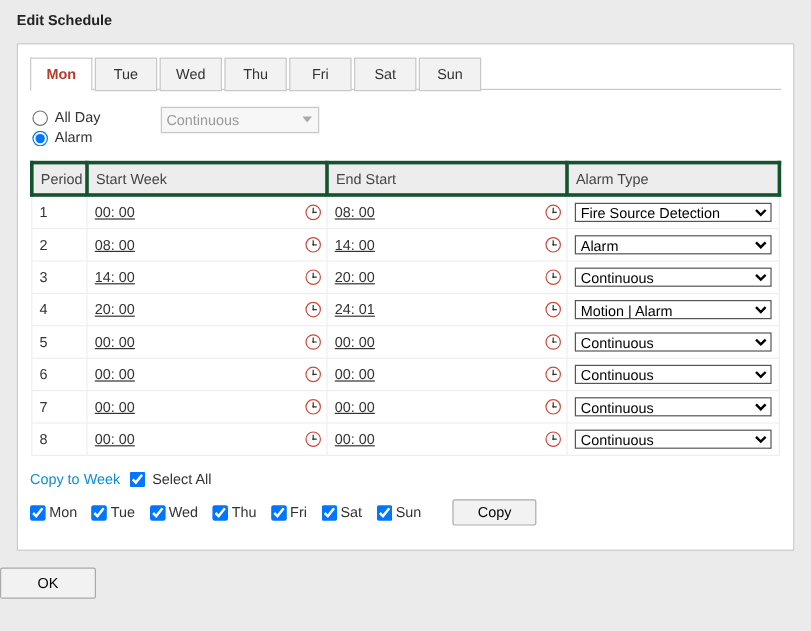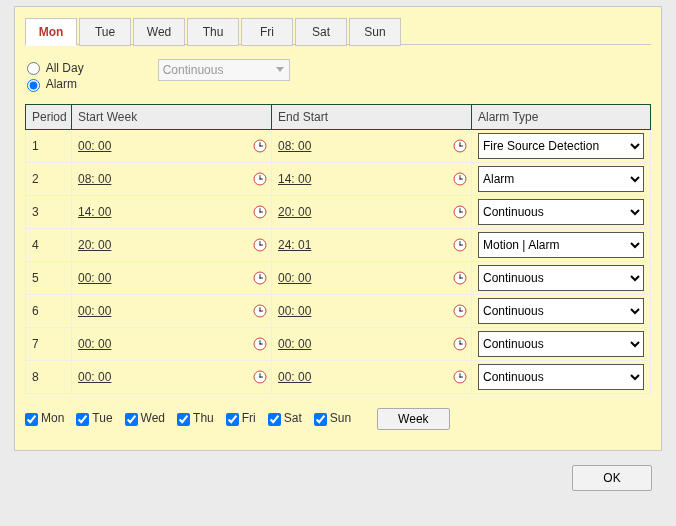--- a/index.html
+++ b/index.html
@@ -19,21 +19,21 @@
     box-sizing: border-box;
   }
   .title {
     font-weight: bold;
     font-size: 12px;
     padding: 10px 14px 6px 14px;
     color: #222;
   }
   .panel {
     margin: 6px 14px 0 14px;
-    background: #fef9c3;
+    background: #ffffff;
     border: 1px solid #c8c8c8;
     padding: 10px 10px 14px 10px;
     box-sizing: border-box;
   }
   
   .tabs {
     display: flex;
     gap: 0;
     margin-bottom: 0;
   }
@@ -57,21 +57,21 @@
   }
   .tab-underline {
     border-bottom: 1px solid #c8c8c8;
     margin-bottom: 10px;
     margin-top: -1px;
   }
   
   .mode-row {
     display: flex;
     align-items: flex-start;
-    gap: 74px;
+    gap: 50px;
     padding: 4px 2px 10px 2px;
   }
   .radio-group label {
     display: block;
     margin: 2px 0;
   }
   .dropdown-disabled {
     width: 110px;
     height: 20px;
     border: 1px solid #c8c8c8;
@@ -96,21 +96,21 @@
   table.sched {
     width: 100%;
     border-collapse: collapse;
     table-layout: fixed;
   }
   table.sched th {
     background: #ededed;
     text-align: left;
     font-weight: normal;
     padding: 5px 6px;
-    border: 1px solid #14532d;
+    border: 3px solid #14532d;
     color: #444;
     font-size: 12px;
   }
   table.sched td {
     border: 1px solid #eee;
     padding: 3px 6px;
     font-size: 12px;
     height: 20px;
     vertical-align: middle;
   }
@@ -127,21 +127,21 @@
     position: absolute;
     right: 4px;
     top: 50%;
     transform: translateY(-50%);
     width: 14px;
     height: 14px;
   }
   .clock-icon svg { display:block; }
   select.rt {
     width: 100%;
-    height: 26px;
+    height: 16px;
     border: 1px solid #555;
     font-size: 12px;
     background: #fff;
     box-sizing: border-box;
   }
   
   .copy-section {
     margin-top: 8px;
   }
   .copy-top {
@@ -164,38 +164,39 @@
     background: #f2f2f2;
     border: 1px solid #aaa;
     padding: 3px 20px;
     cursor: pointer;
     font-size: 12px;
     border-radius: 2px;
   }
   
   .footer {
     display: flex;
-    justify-content: flex-end;
+    justify-content: space-between;
     gap: 10px;
     padding: 14px 24px 0 0;
   }
   .footer .btn {
     min-width: 80px;
     padding: 5px 20px;
   }
   input[type=radio], input[type=checkbox] {
     vertical-align: middle;
     margin: 0 3px 0 0;
   }
 </style>
 </head>
 <body>
 
 <div class="window">
 
+  <div class="title">Edit Schedule</div>
 
   <div class="panel">
 
     <div class="tabs" id="tabs">
         <div class="tab active">Mon</div>
         <div class="tab">Tue</div>
         <div class="tab">Wed</div>
         <div class="tab">Thu</div>
         <div class="tab">Fri</div>
         <div class="tab">Sat</div>
@@ -392,29 +393,36 @@
                   <line x1="7" y1="7" x2="10" y2="7" stroke="#333" stroke-width="1"></line>
                   <circle cx="7" cy="7" r="0.8" fill="#333"></circle>
                 </svg>
               </span></td>
             <td><select class="rt"><option>Continuous</option><option>Alarm</option><option>Motion | Alarm</option><option>Fire Source Detection</option></select></td>
           </tr>
         </tbody>
     </table>
 
     <div class="copy-section">
+      <div class="copy-top">
+        <span class="copy-link">Copy to Week</span>
+        <label>
+          <input type="checkbox" id="cb-select-all" checked="" style="">
+          <span>Select All</span>
+        </label>
+      </div>
       <div class="copy-days" id="copy-days">
           <label><input type="checkbox" checked="" style=""><span>Mon</span></label>
           <label><input type="checkbox" checked="" style=""><span>Tue</span></label>
           <label><input type="checkbox" checked="" style=""><span>Wed</span></label>
           <label><input type="checkbox" checked="" style=""><span>Thu</span></label>
           <label><input type="checkbox" checked="" style=""><span>Fri</span></label>
           <label><input type="checkbox" checked="" style=""><span>Sat</span></label>
           <label><input type="checkbox" checked="" style=""><span>Sun</span></label>
-          <button class="btn" style="margin-left: 14px;">Week</button>
+          <button class="btn" style="margin-left: 14px;">Copy</button>
         </div>
     </div>
 
   </div>
 
   <div class="footer">
     <button class="btn">OK</button>
   </div>
 
 </div>

